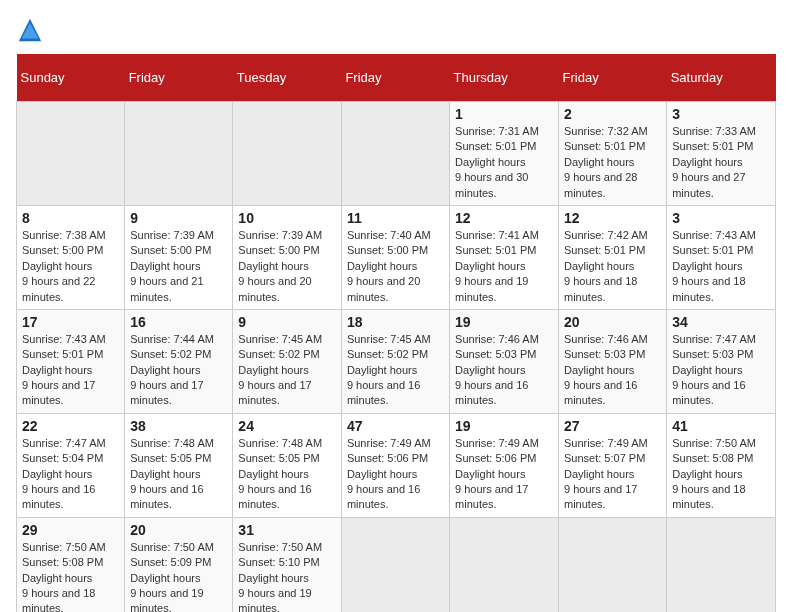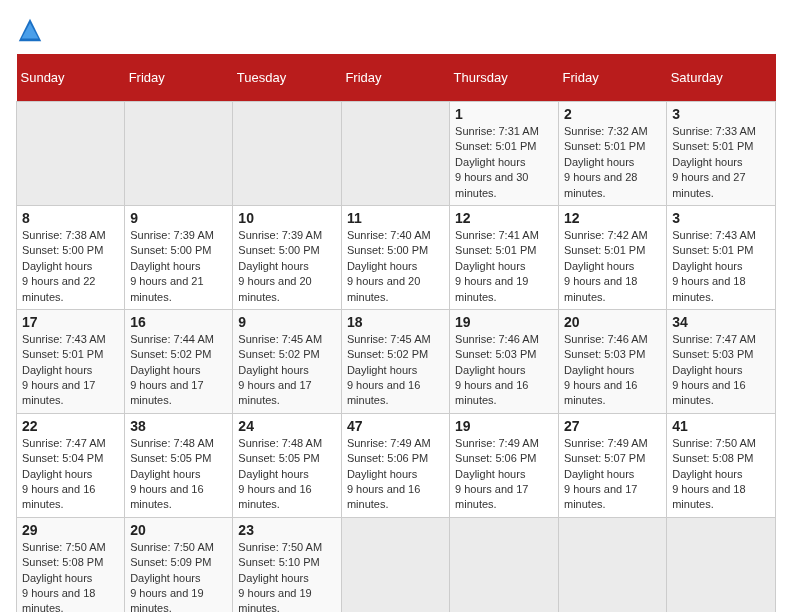--- a/index.html
+++ b/index.html
@@ -232,21 +232,21 @@
       <tr>
         <td>
           <span class="day-num">29</span>
           <div class="day-info">Sunrise: 7:50 AM<br>Sunset: 5:08 PM<br>Daylight hours<br>9 hours and 18 minutes.</div>
         </td>
         <td>
           <span class="day-num">20</span>
           <div class="day-info">Sunrise: 7:50 AM<br>Sunset: 5:09 PM<br>Daylight hours<br>9 hours and 19 minutes.</div>
         </td>
         <td>
-          <span class="day-num">23</span>
+          <span class="day-num">31</span>
           <div class="day-info">Sunrise: 7:50 AM<br>Sunset: 5:10 PM<br>Daylight hours<br>9 hours and 19 minutes.</div>
         </td>
         <td class="empty-cell"></td>
         <td class="empty-cell"></td>
         <td class="empty-cell"></td>
         <td class="empty-cell"></td>
       </tr>
     </tbody>
 </table>
 

